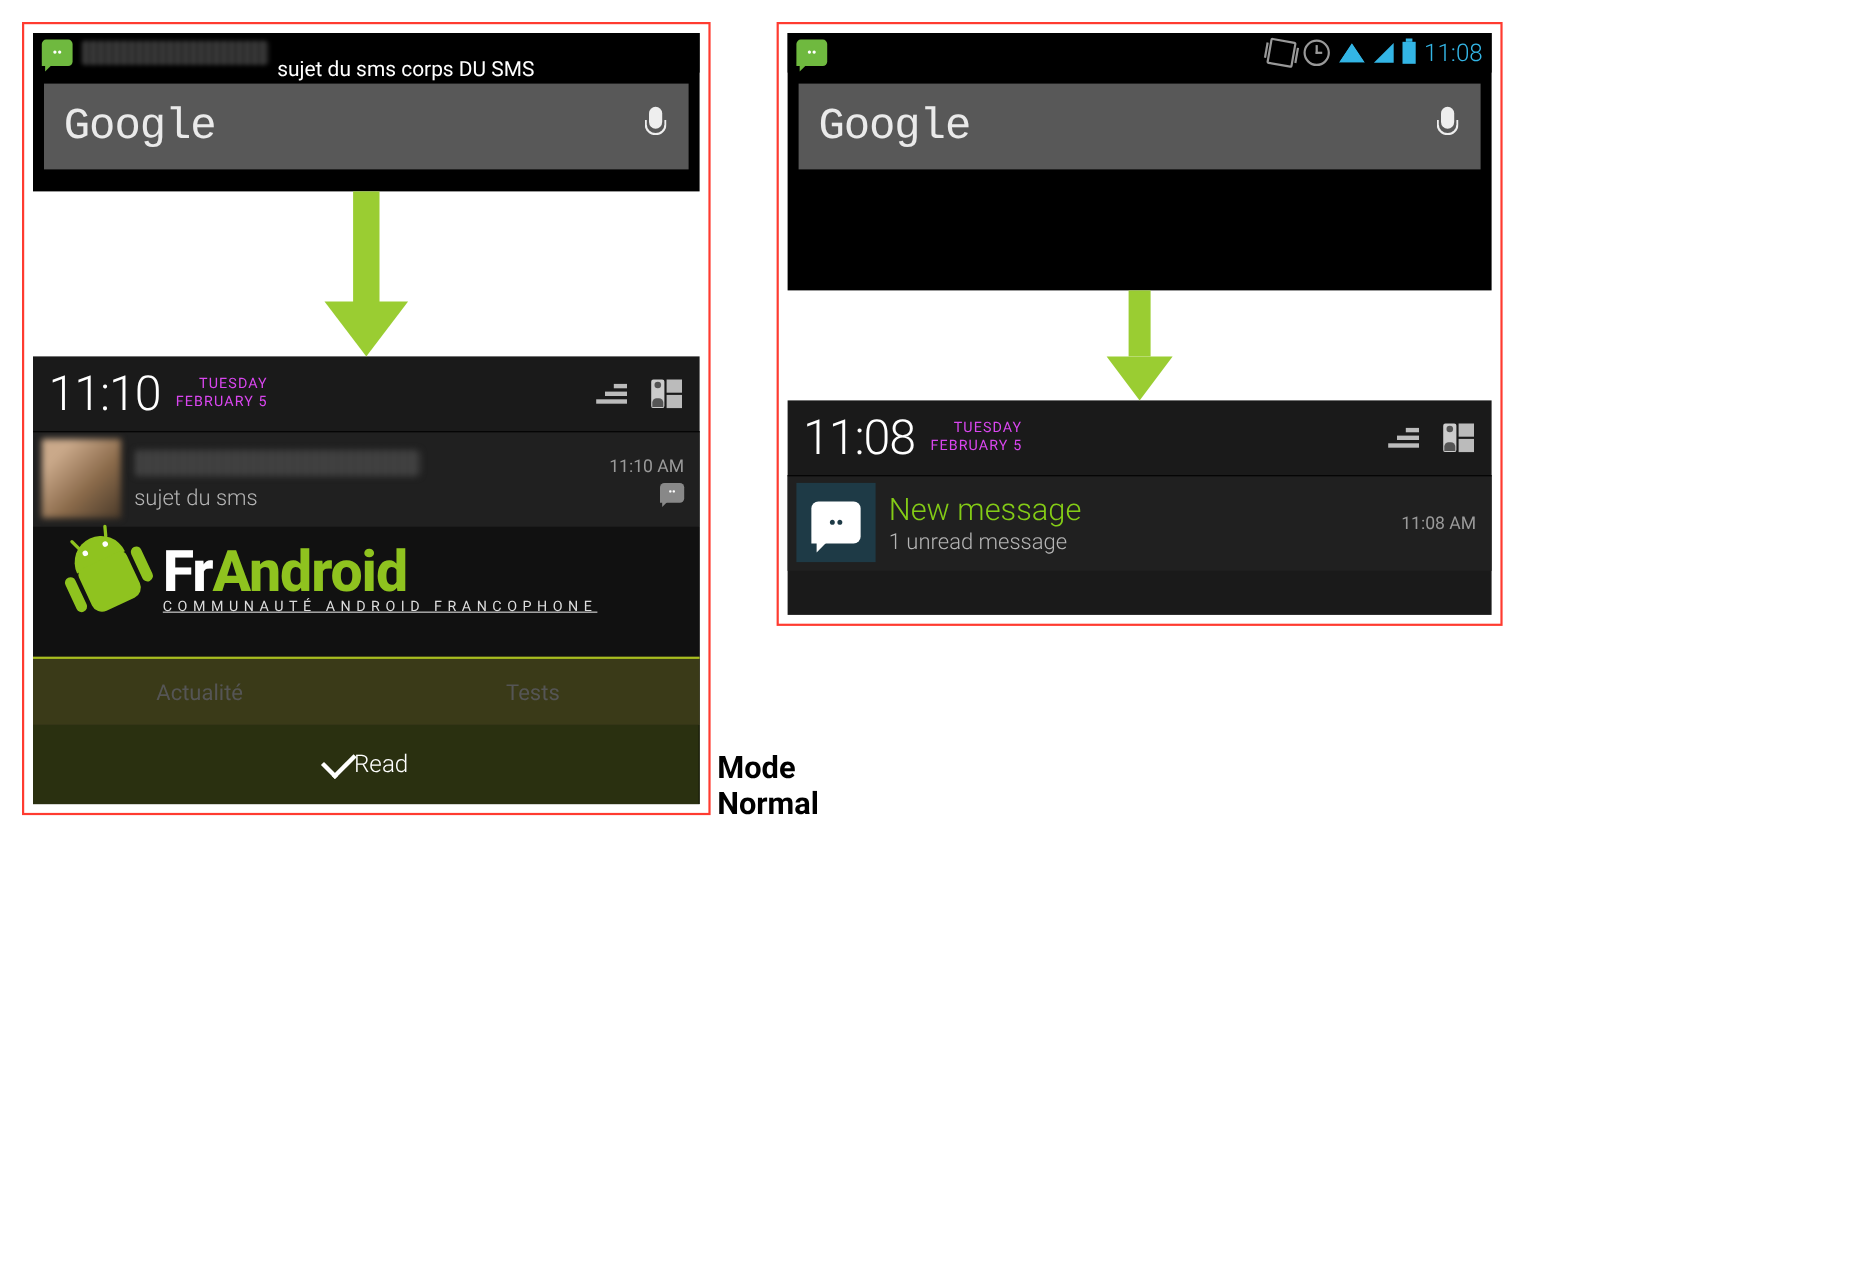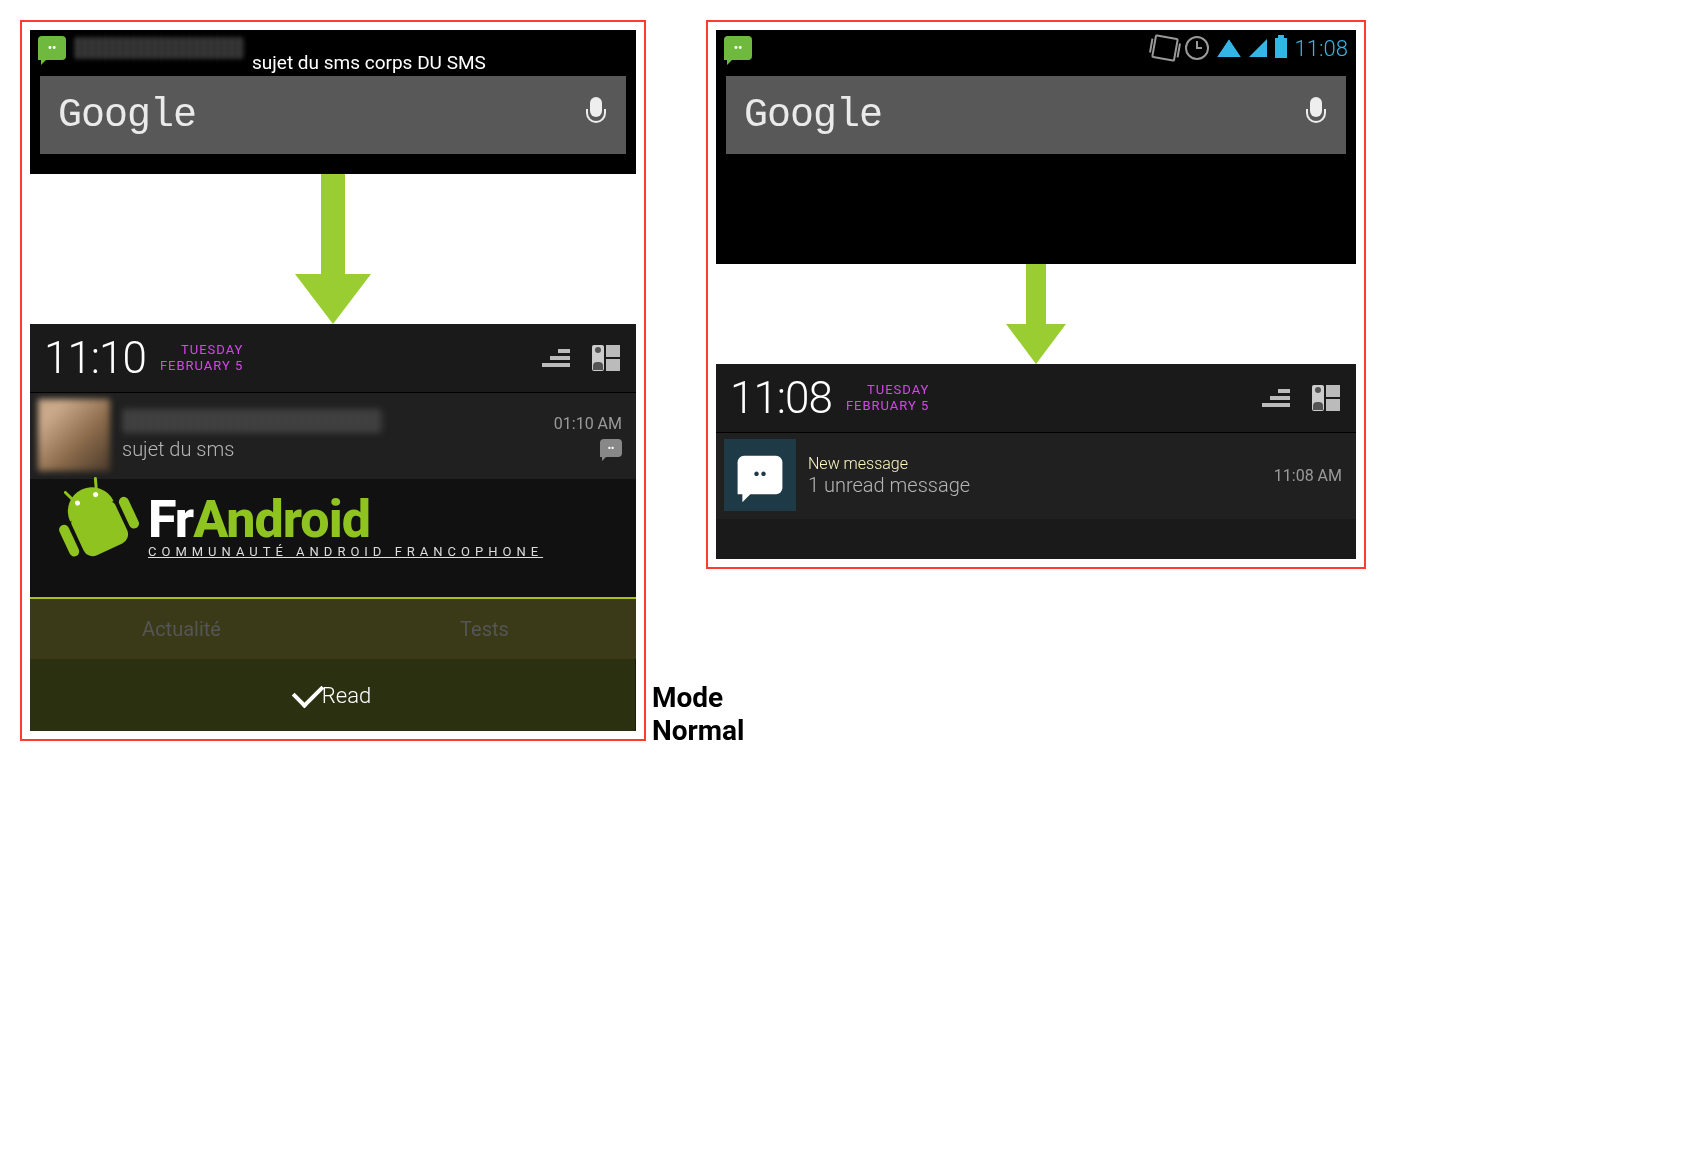--- a/index.html
+++ b/index.html
@@ -221,22 +221,22 @@
     display: flex;
     align-items: center;
     justify-content: center;
     flex-shrink: 0;
   }
   .notif-icon-box .sms-icon-box { transform: scale(1.6); background: #fff; }
   .notif-icon-box .sms-icon-box::after { border-top-color: #fff; }
   .notif-icon-box .sms-face { color: #1e3a46; }
   .notif-body { flex: 1; }
   .notif-title {
-    color: #fef9c3;
-    font-size: 16px;
+    color: #84cc16;
+    font-size: 28px;
     font-weight: 300;
   }
   .notif-title-blur {
     display: inline-block;
     width: 260px; height: 24px;
     background: repeating-linear-gradient(90deg,#2a2a2a 0,#555 5px,#2a2a2a 8px);
     filter: blur(3px);
     border-radius: 4px;
   }
   .notif-sub {
@@ -451,21 +451,21 @@
         </div>
       </div>
 
       <div class="notif-row">
         <div class="notif-avatar"></div>
         <div class="notif-body">
           <div class="notif-title"><span class="notif-title-blur"></span></div>
           <div class="notif-sub">sujet du sms</div>
         </div>
         <div class="notif-right">
-          <div>01:10 AM</div>
+          <div>11:10 AM</div>
           <span class="notif-small-icon"><span class="sms-icon-box">
                   <span class="sms-face">••</span>
                 </span></span>
         </div>
       </div>
 
       <div class="frandroid">
         <div class="fr-logo">
           <div class="bugdroid">
             <div class="bd-ant l"></div>

